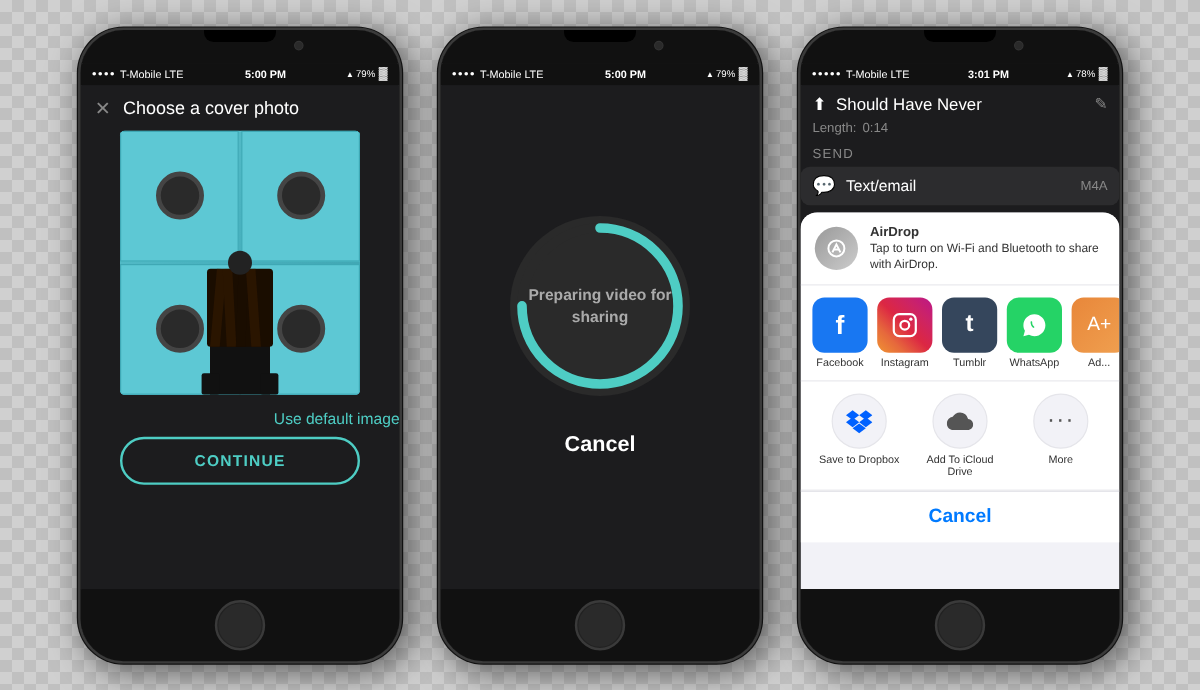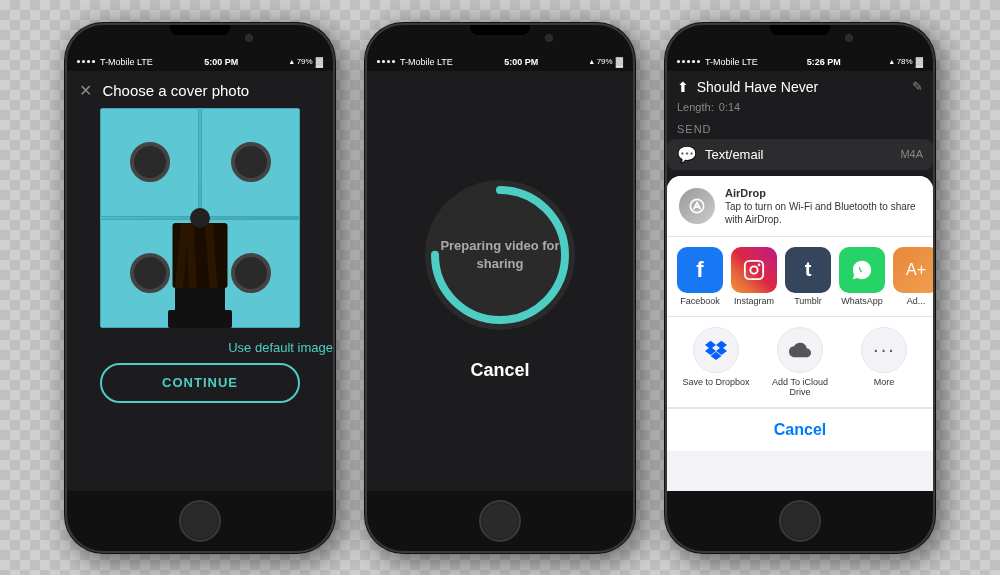--- a/index.html
+++ b/index.html
@@ -481,21 +481,21 @@
   </div>
   <div class="status-bar">
     <div class="status-left">
       <span class="signal-dot"></span>
         <span class="signal-dot"></span>
         <span class="signal-dot"></span>
         <span class="signal-dot"></span>
         <span class="signal-dot"></span>
       <span style="margin-left:3px; font-size:9px;">T-Mobile  LTE</span>
     </div>
-    <span style="font-size:9px; font-weight:600;">5:26 PM</span>
+    <span style="font-size:9px; font-weight:600;">3:01 PM</span>
     <div class="status-right">
       <span>▴</span>
       <span>78%</span>
       <span style="font-size:10px;">▓</span>
     </div>
   </div>
   <div class="phone-screen phone3-screen">
     <div class="phone3-header">
       <span class="share-icon">⬆</span>
       <span class="song-title">Should Have Never</span>

